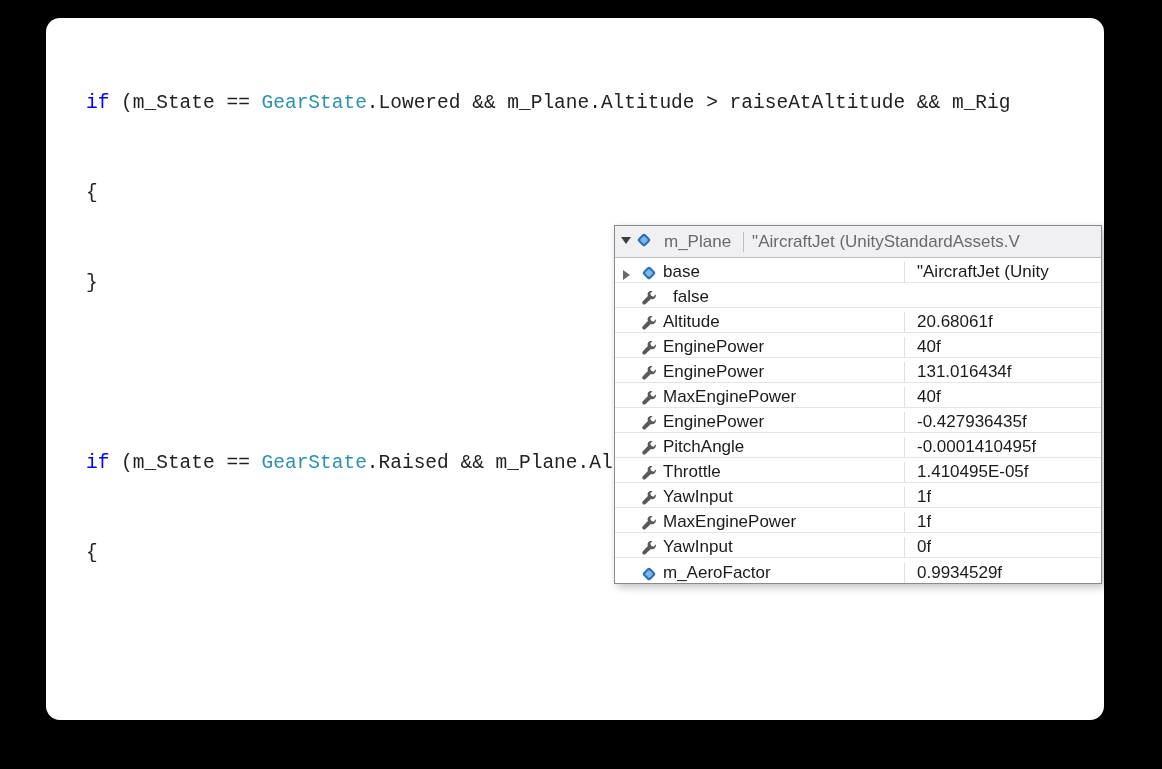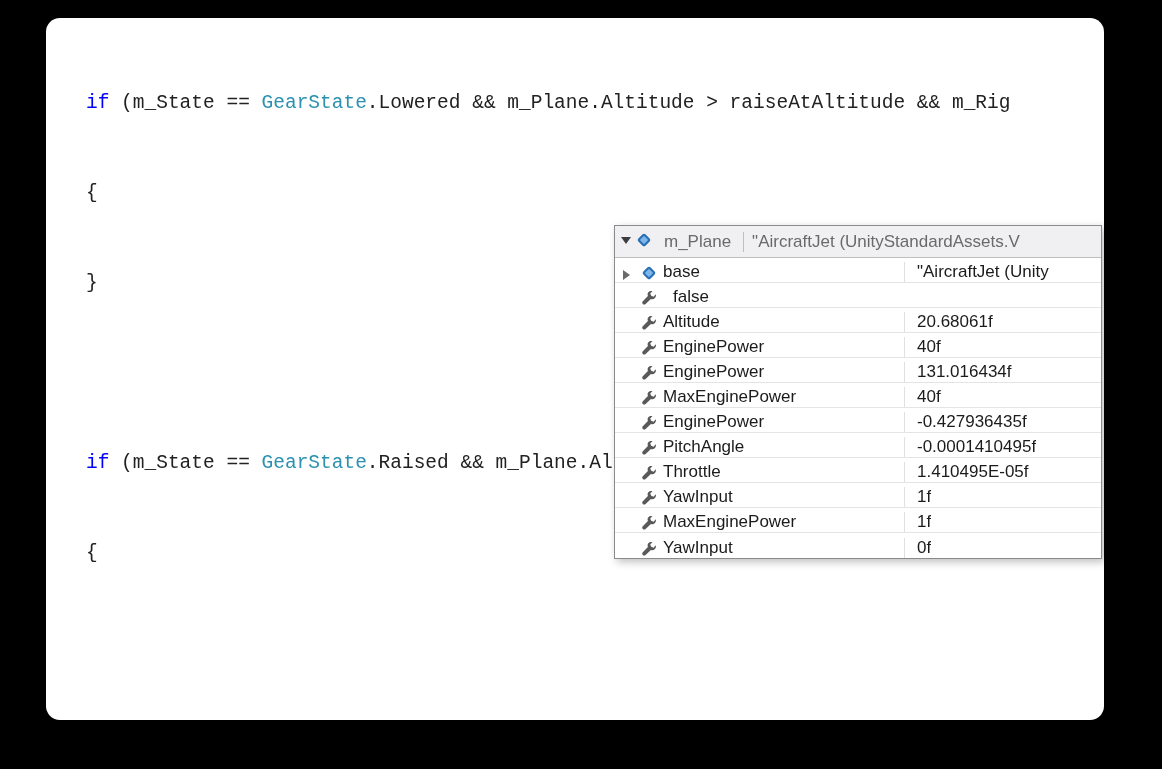--- a/index.html
+++ b/index.html
@@ -316,16 +316,24 @@
           <div class="col-icon">
             <span class="ico-wrench">
               <svg width="16" height="16" viewBox="0 0 16 16">
                 <path fill="#595959" d="M14.7 3.3c.2.6.3 1.2.2 1.8-.3 1.9-2 3.3-3.9 3.1-.4 0-.8-.1-1.1-.3L4.6 13c-.8.8-2 .8-2.8 0s-.8-2 0-2.8l5.1-5.3c-.1-.3-.2-.7-.3-1.1C6.4 1.9 7.8.2 9.7-.1c.6-.1 1.2 0 1.8.2l-2.3 2.3 1 2.4 2.4 1 2.1-2.5z"></path>
               </svg>
             </span>
           </div>
           <div class="col-name">YawInput</div>
           <div class="col-val">0f</div>
         </div>
+        <div class="tip-row">
+          <div class="col-expand"></div>
+          <div class="col-icon">
+            <span class="ico-cube"></span>
+          </div>
+          <div class="col-name">m_AeroFactor</div>
+          <div class="col-val">0.9934529f</div>
+        </div>
       </div>
   </div>
 
 </div>
 
 </body></html>

